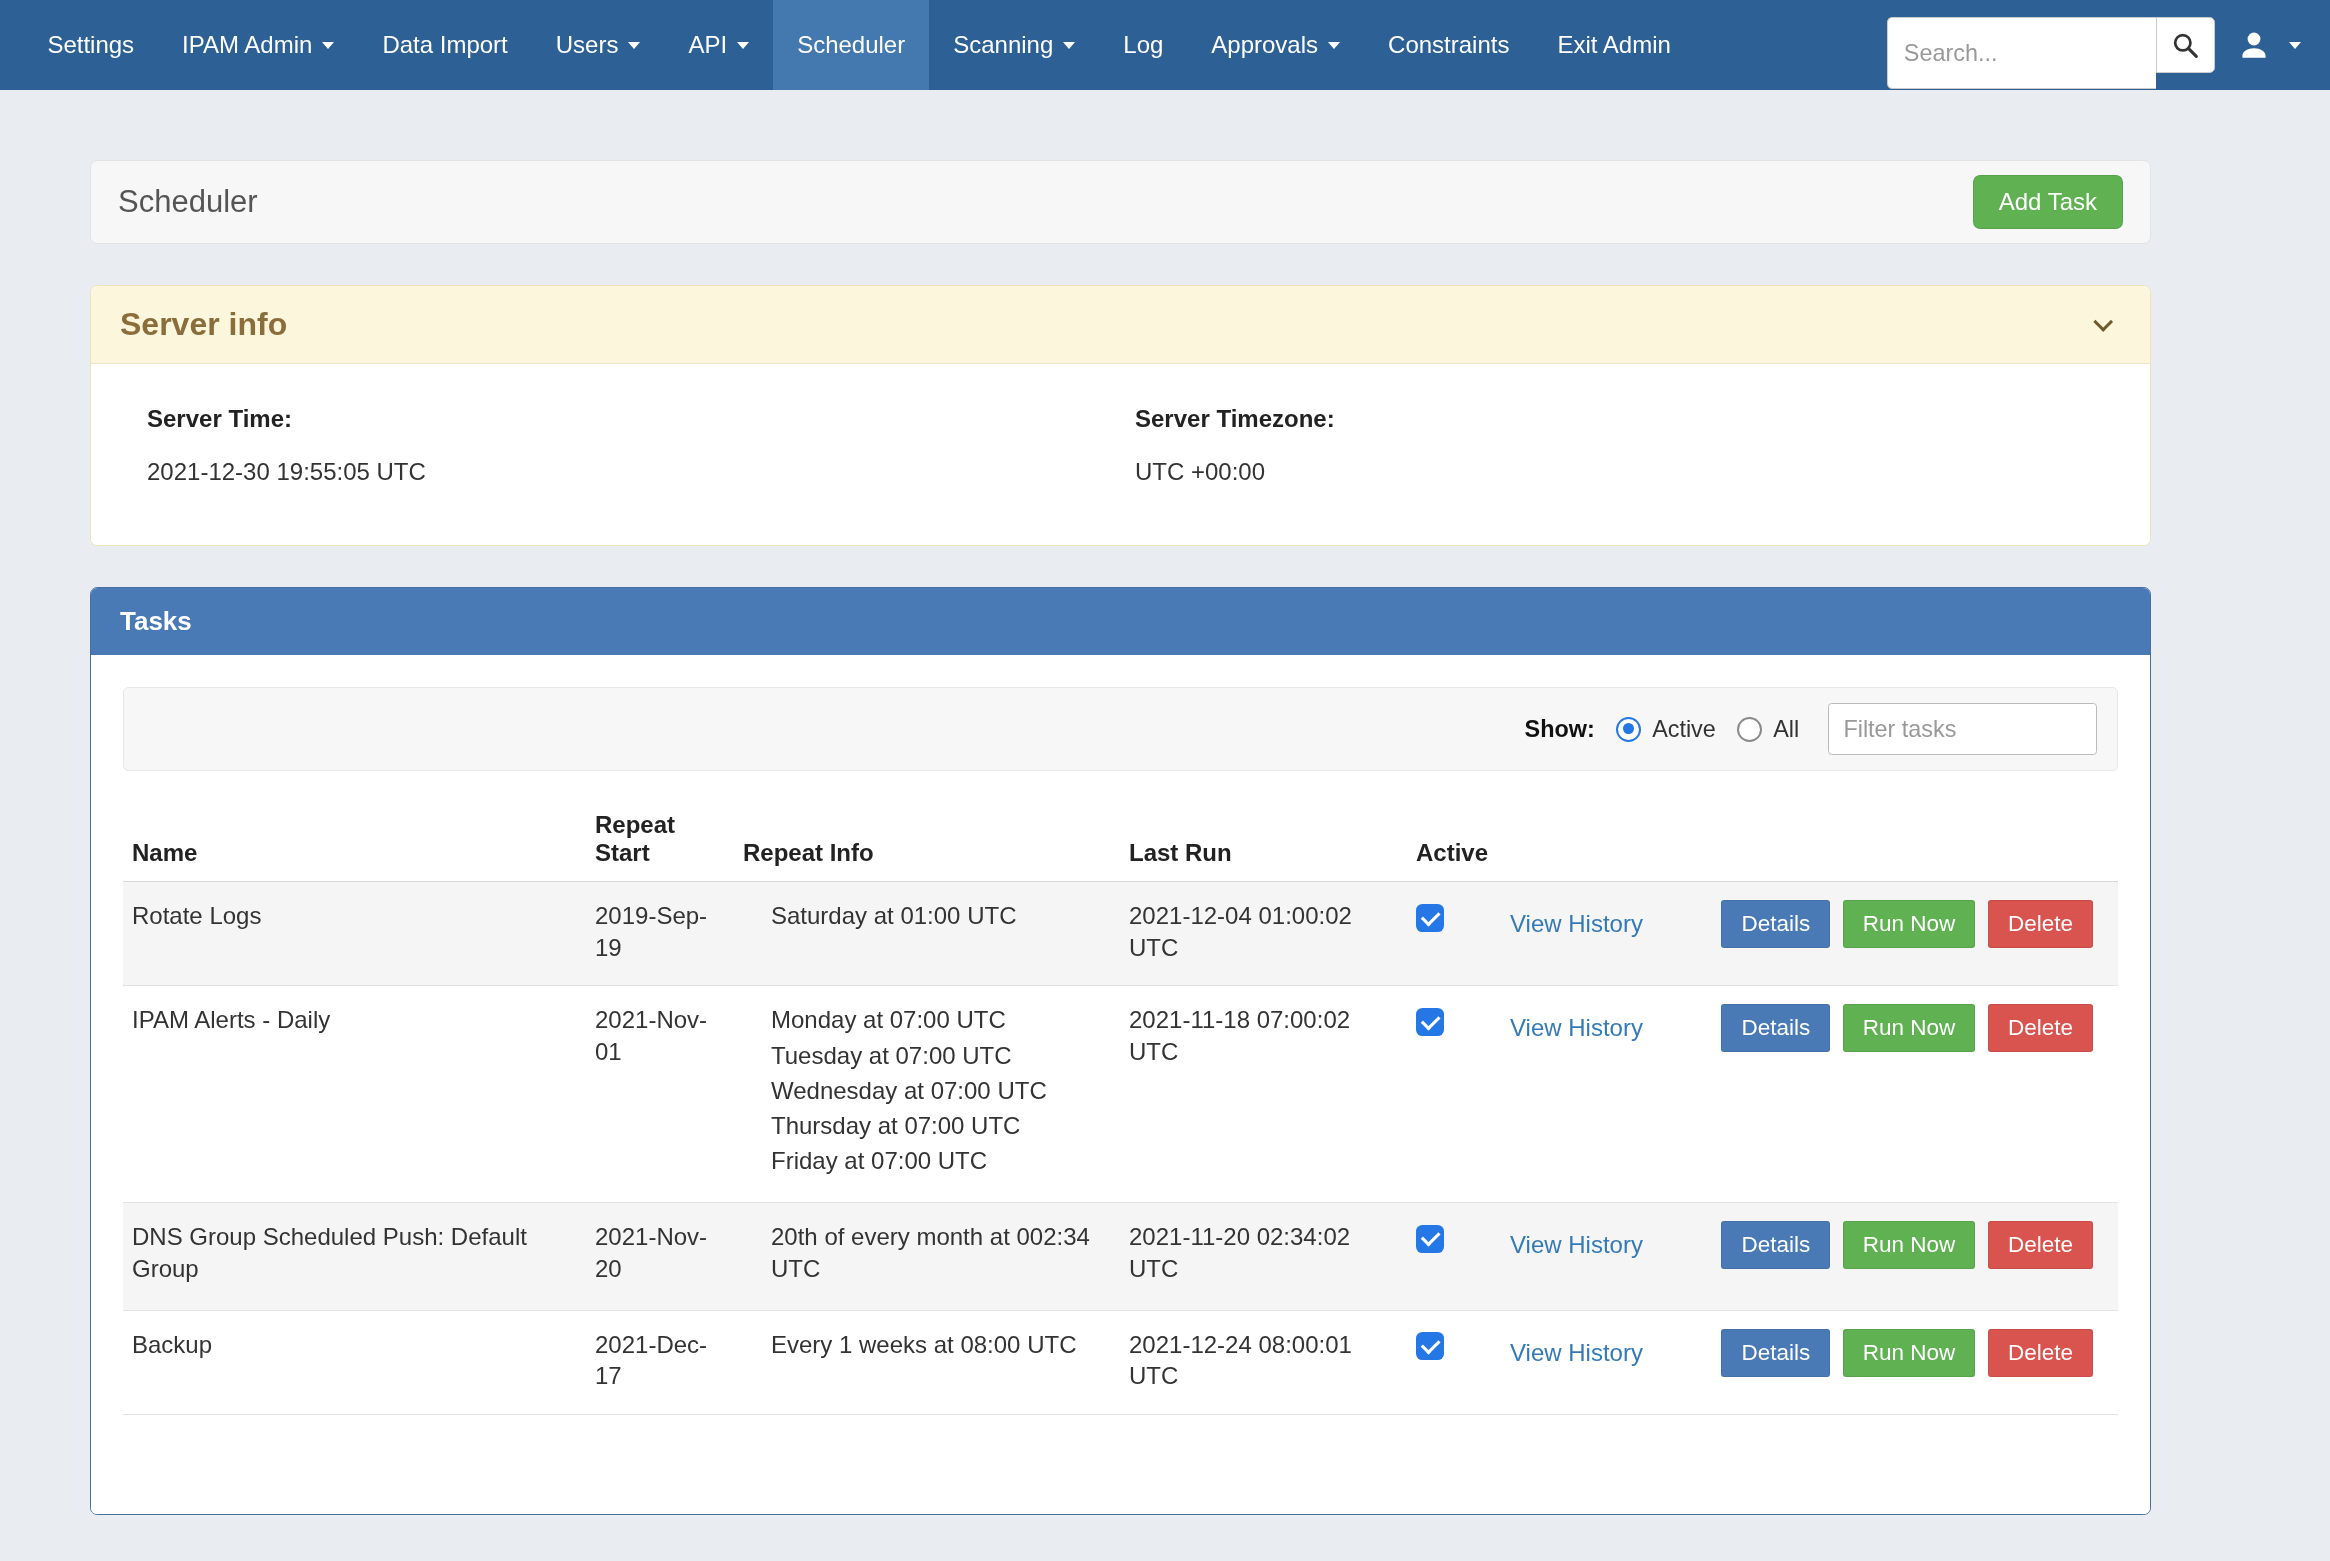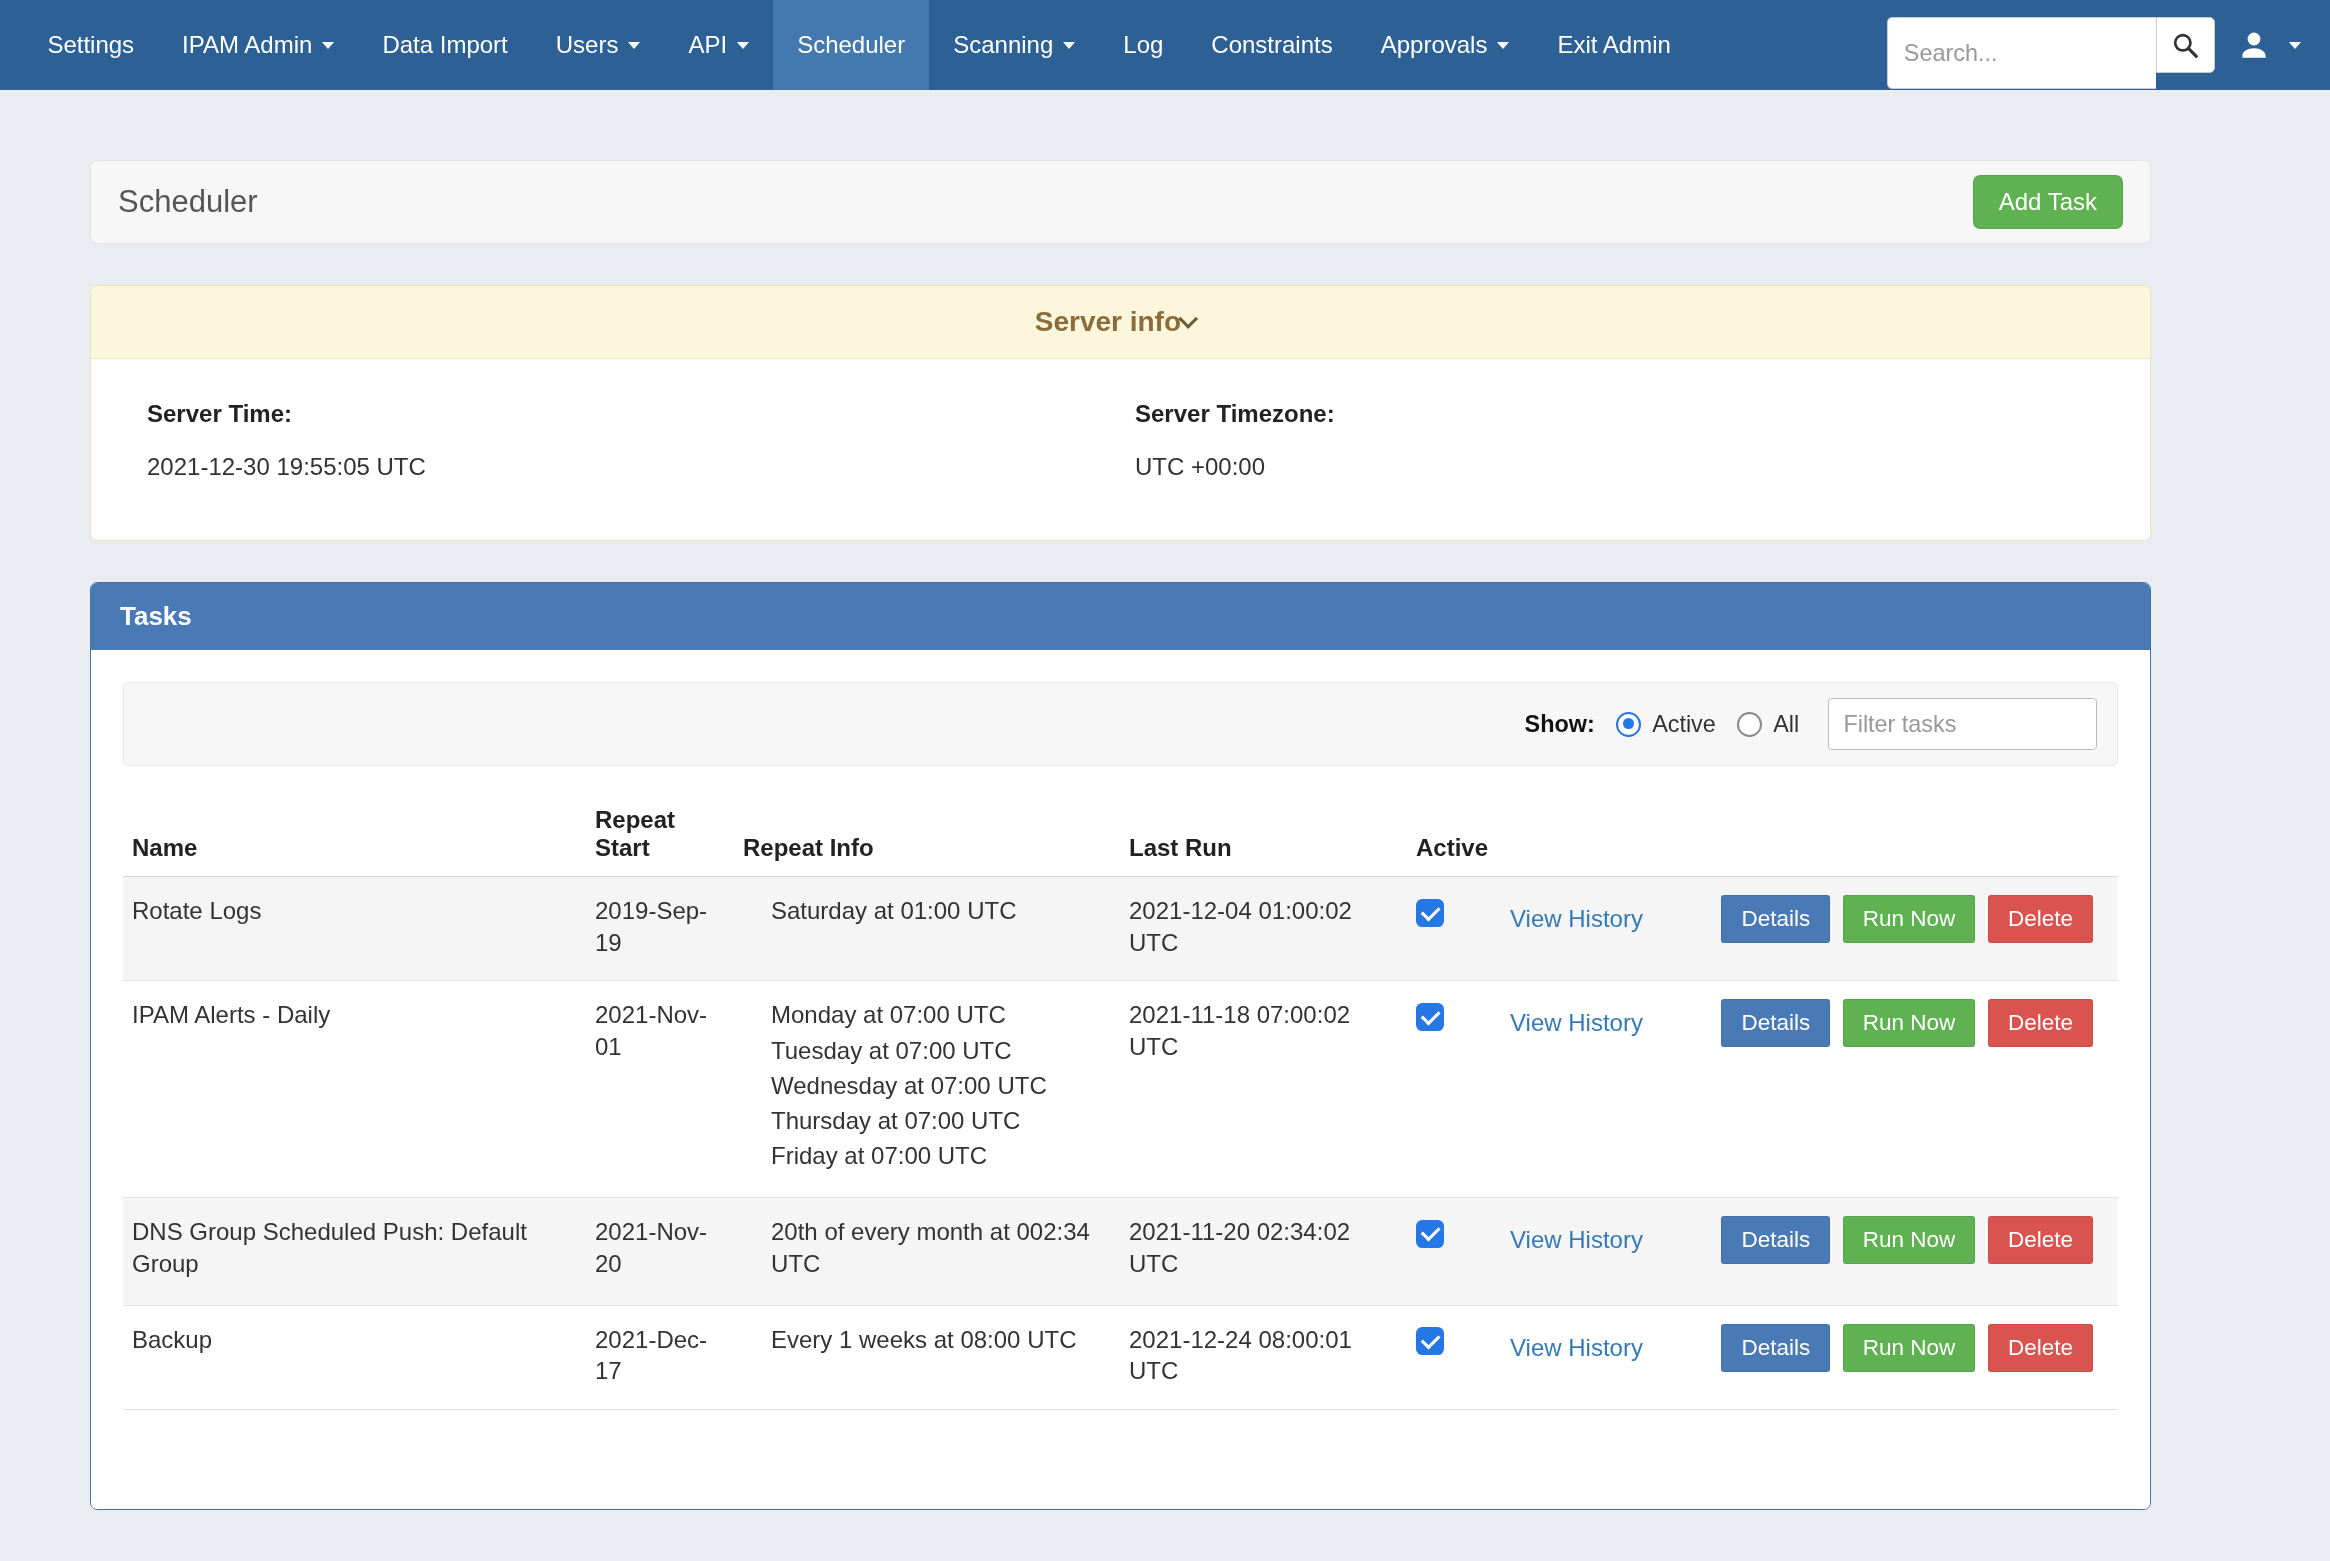--- a/index.html
+++ b/index.html
@@ -33,21 +33,21 @@
   .content{padding:70px 179px 0 90px;}
   .panel{border-radius:7.2px; margin-bottom:41px; background:#fff;}
 
   
   .panel-scheduler{background:#f7f7f7; border:0.9px solid #e3e3e3; height:84px; display:flex; align-items:center; justify-content:space-between; padding:0 27px;}
   .page-title{font-size:31px; color:#555;}
   .btn-add{background:var(--green); color:#fff; border:0.9px solid rgba(0,0,0,0.08); border-radius:7.2px; font-size:24px; padding:12px 25px; cursor:pointer; font-family:inherit;}
 
   
   .panel-server{border:0.9px solid #eee2b9;}
-  .server-head{background:var(--cream-bg); color:var(--cream-text); font-weight:bold; font-size:28px; padding:20px 29px; border-bottom:0.9px solid #f0e6c2; border-radius:7.2px 7.2px 0 0; display:flex; justify-content:center; align-items:center; cursor:pointer;}
+  .server-head{background:var(--cream-bg); color:var(--cream-text); font-weight:bold; font-size:32px; padding:20px 29px; border-bottom:0.9px solid #f0e6c2; border-radius:7.2px 7.2px 0 0; display:flex; justify-content:space-between; align-items:center; cursor:pointer;}
   .chev{width:14.4px; height:14.4px; border-right:3.6px solid #6d5a2e; border-bottom:3.6px solid #6d5a2e; transform:rotate(45deg); margin-right:10.8px; margin-top:-5.4px;}
   .server-body{display:flex; padding:41px 27px 59px 56px; background:#fff; border-radius:0 0 7.2px 7.2px;}
   .server-col{flex:1;}
   .server-label{font-weight:bold; font-size:24px; color:#222;}
   .server-value{margin-top:25px; font-size:24px;}
 
   
   .panel-tasks{border:0.9px solid #46719f; overflow:hidden;}
   .tasks-head{background:var(--panel-blue); color:#fff; font-weight:bold; font-size:26px; padding:18px 29px;}
   .tasks-body{padding:32px 32px 99px 32px; background:#fff;}
@@ -105,26 +105,26 @@
       <div class="nav-item active" data-name="nav-item-scheduler">
         <span data-name="nav-item-label">Scheduler</span>
       </div>
       <div class="nav-item" data-name="nav-item-scanning">
         <span data-name="nav-item-label">Scanning</span>
         <span class="caret" data-name="chevron-down-icon"></span>
       </div>
       <div class="nav-item" data-name="nav-item-log">
         <span data-name="nav-item-label">Log</span>
       </div>
+      <div class="nav-item" data-name="nav-item-approvals">
+        <span data-name="nav-item-label">Approvals</span>
+        <span class="caret" data-name="chevron-down-icon"></span>
+      </div>
       <div class="nav-item" data-name="nav-item-constraints">
         <span data-name="nav-item-label">Constraints</span>
-      </div>
-      <div class="nav-item" data-name="nav-item-approvals">
-        <span data-name="nav-item-label">Approvals</span>
-        <span class="caret" data-name="chevron-down-icon"></span>
       </div>
       <div class="nav-item" data-name="nav-item-exit-admin">
         <span data-name="nav-item-label">Exit Admin</span>
       </div>
     </div>
   <div class="nav-right" data-name="navbar-right">
     <div class="search-group" data-name="search-group">
       <input class="search-input" type="text" data-name="search-input" placeholder="Search..." style="">
       <div class="search-btn" data-name="search-button">
         <svg data-name="search-icon" width="27" height="27" viewBox="0 0 30 30">

